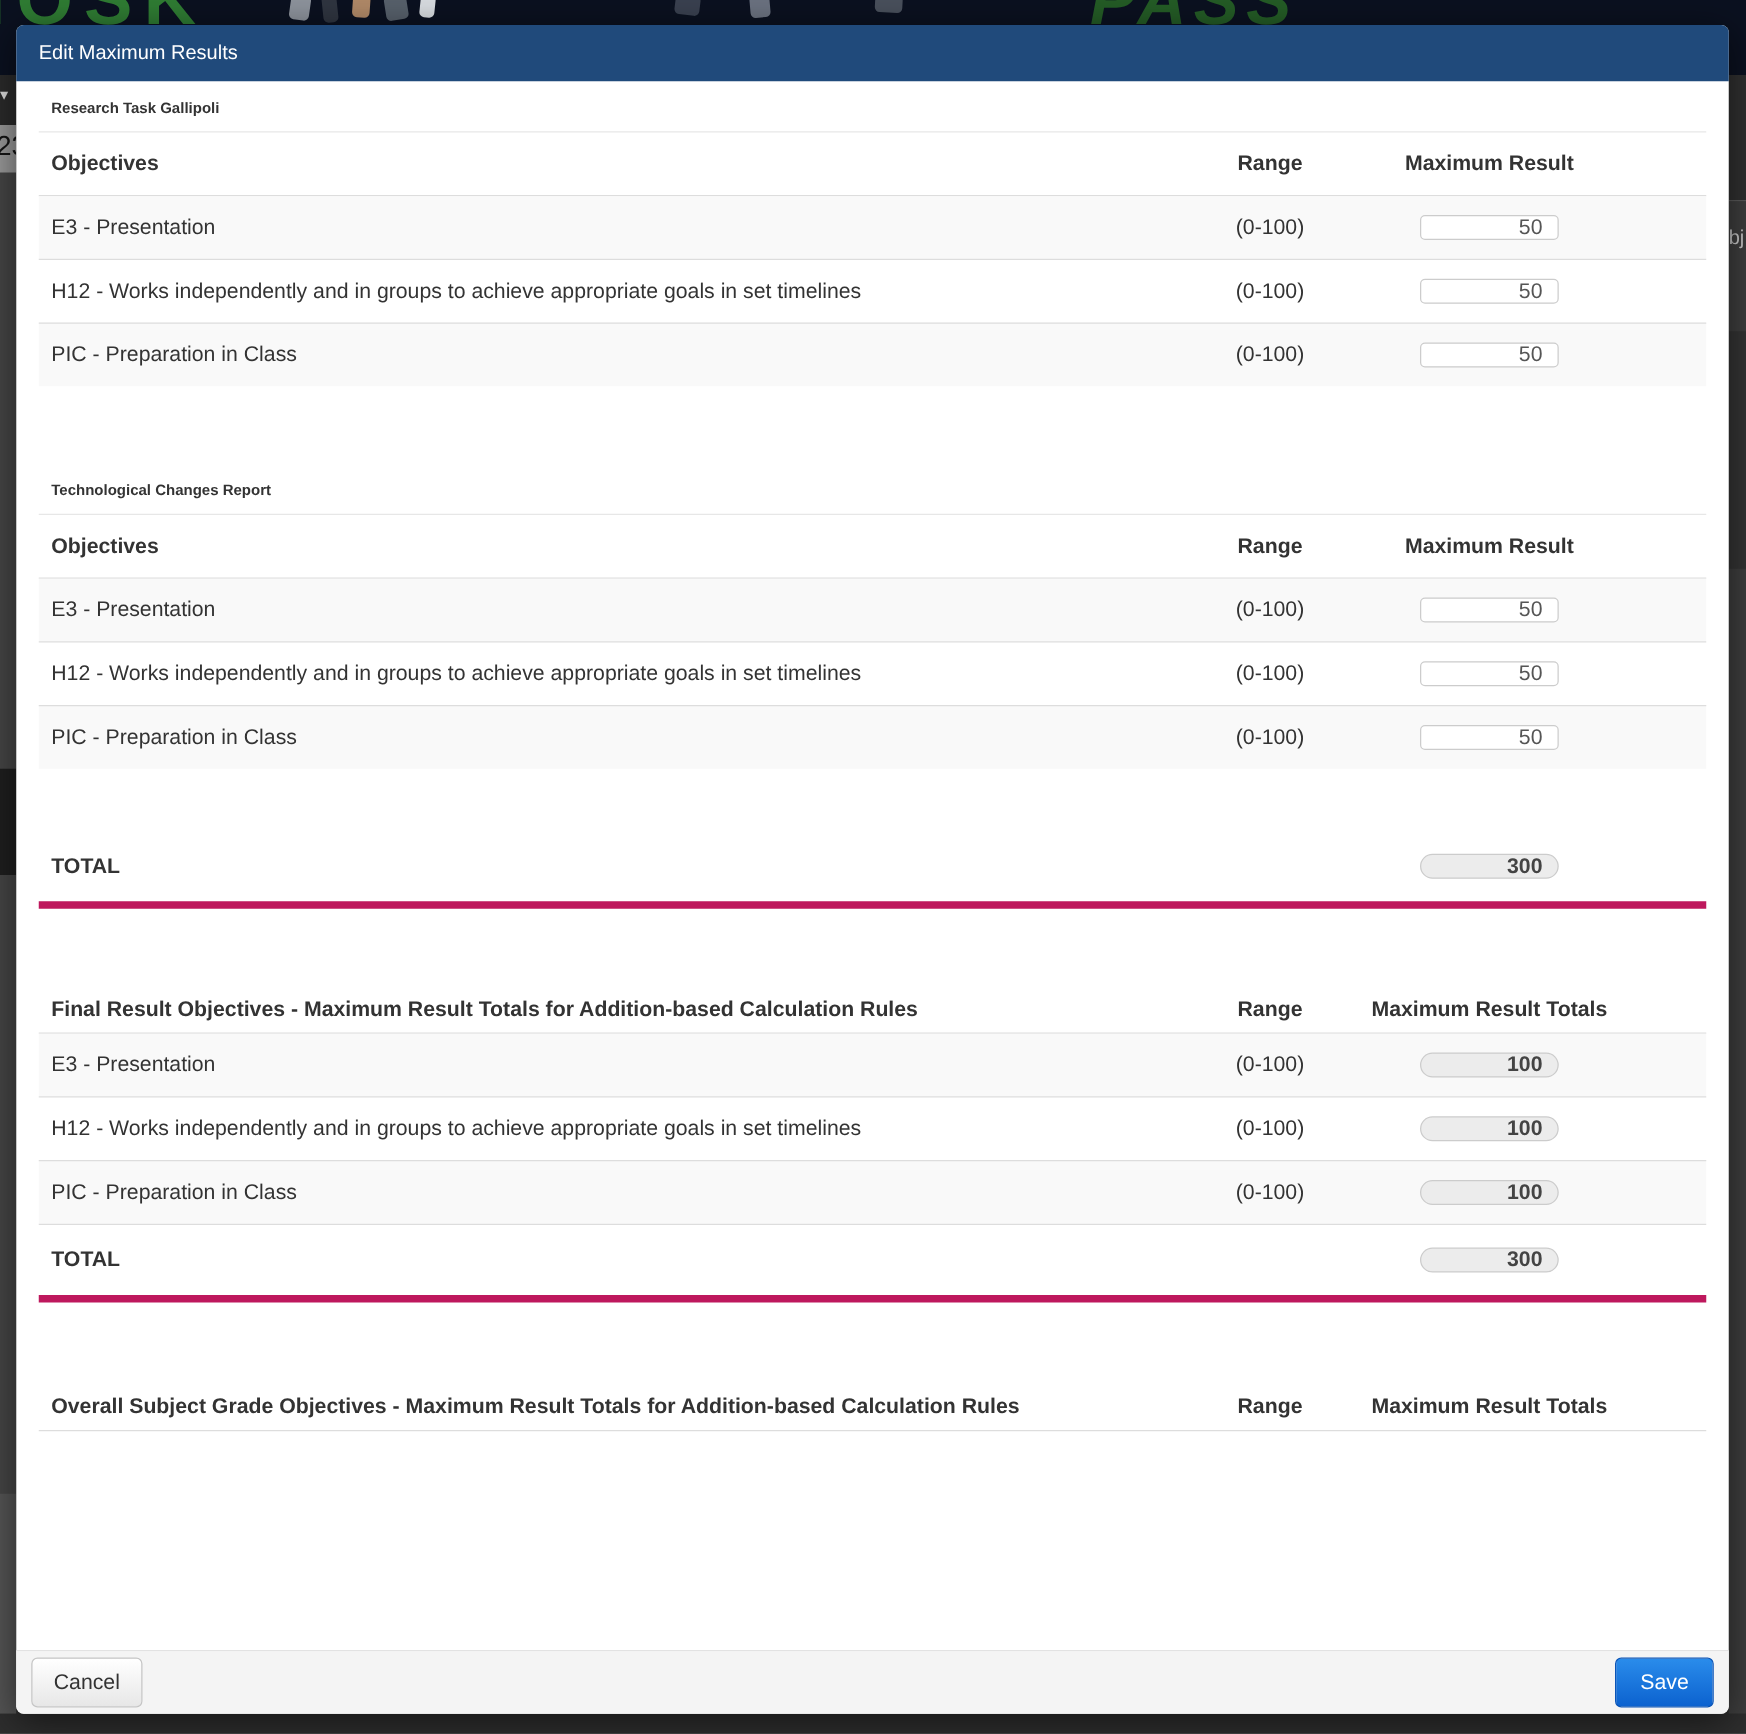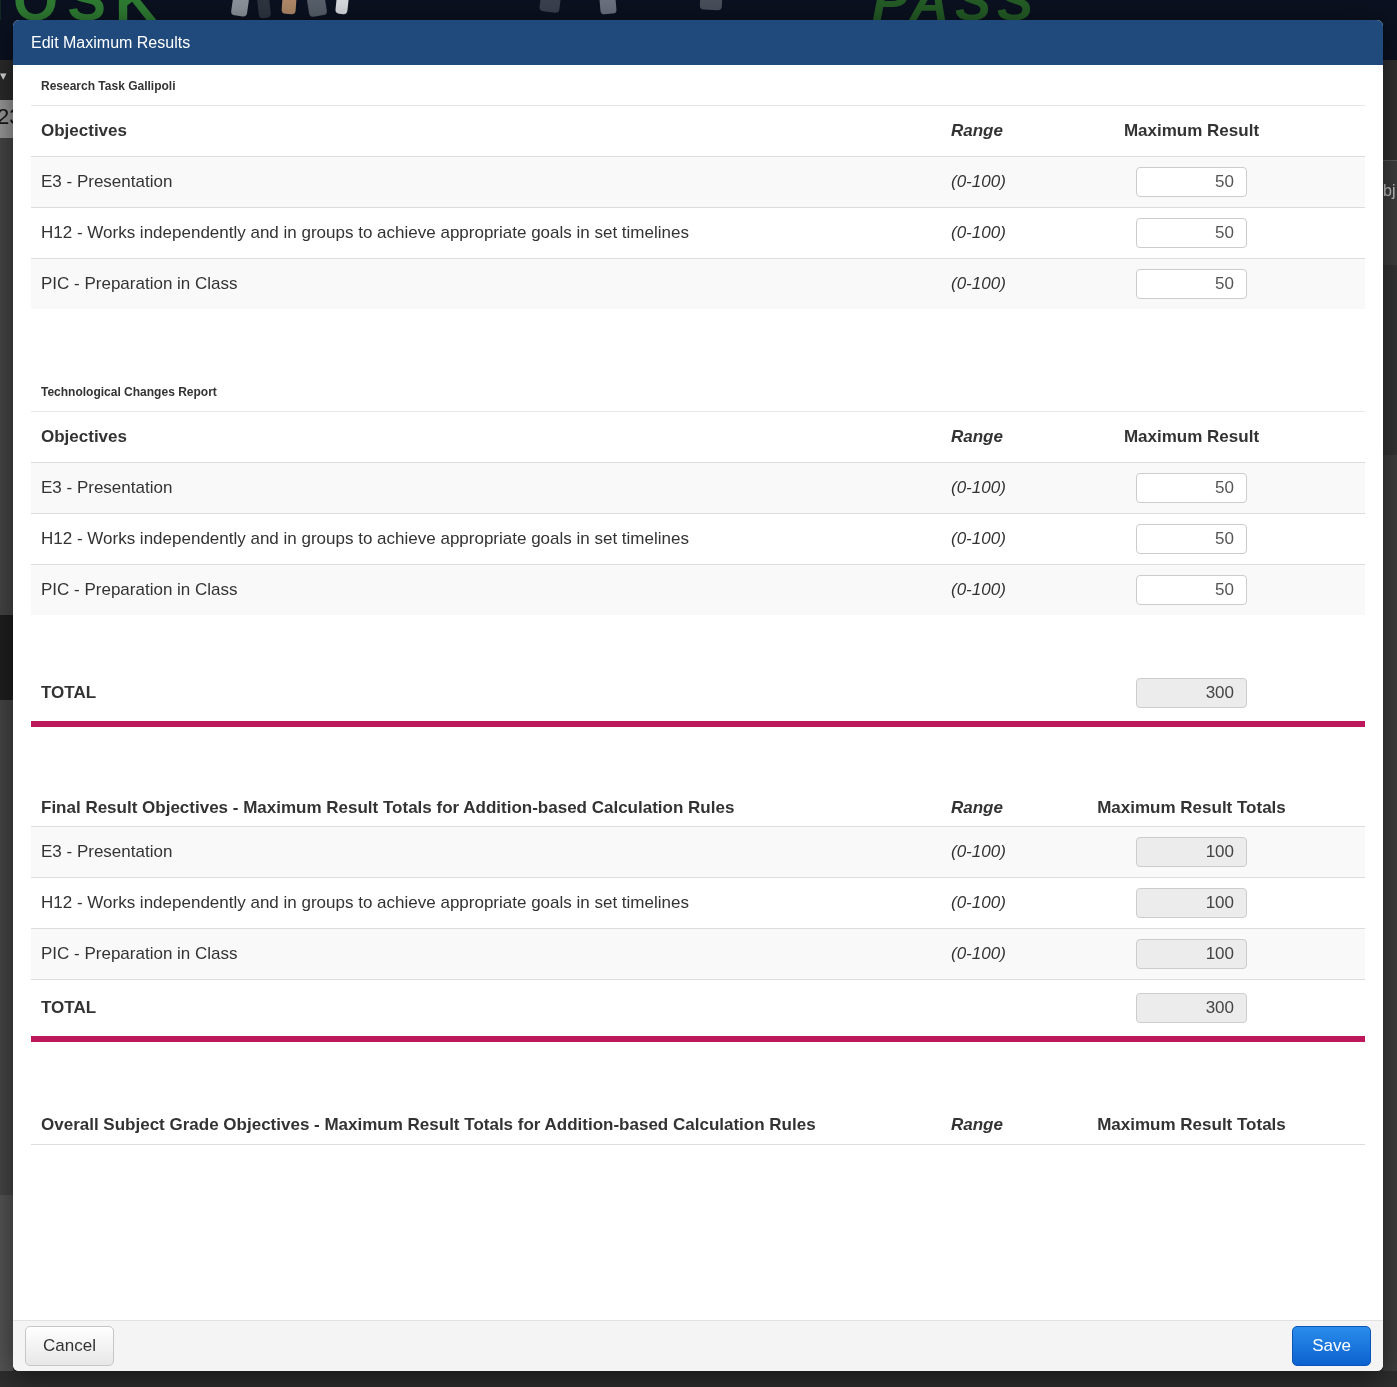--- a/index.html
+++ b/index.html
@@ -62,31 +62,31 @@
   .t-head,.t-row,.total-row{
     display:grid;grid-template-columns:1fr 130px 55px 111px 118px;align-items:center;
   }
   .t-head{min-height:50px;border-bottom:1px solid #ddd;font-weight:bold;}
   .t-head.compact{min-height:37px;}
   .t-row{min-height:50px;}
   .t-row + .t-row{border-top:1px solid #ddd;}
   .t-row.odd{background:#f9f9f9;}
   .cell{padding:4px 0;}
   .cell.obj{padding:8px 10px;line-height:1.3;}
-  .cell.range{text-align:left;font-style:italic;}
+  .cell.range{text-align:center;}
   .cell.inpc{display:flex;justify-content:center;}
   .cell.hdr-center{display:flex;justify-content:center;white-space:nowrap;font-weight:bold;}
   .long-heading{font-weight:bold;padding:8px 10px;line-height:1.25;}
 
   input.num{
-    width:111px;height:30px;box-sizing:border-box;border:1px solid #ccc;border-radius:4px;
+    width:111px;height:20px;box-sizing:border-box;border:1px solid #ccc;border-radius:4px;
     text-align:right;padding:0 12px;font-size:17px;color:#555;
     font-family:"Liberation Sans", sans-serif;background:#fff;
   }
-  input.num:disabled{background:#ececec;color:#444;font-weight:normal;}
+  input.num:disabled{background:#ececec;color:#444;font-weight:bold;border-radius:16px;}
   .total-row{min-height:56px;border-bottom:6px solid #be185d;}
   .total-row.standalone{margin-top:50px;}
   .total-row.inner{border-top:1px solid #ddd;}
   .total-label{font-weight:bold;padding:0 10px;}
   .msg-row{background:#f9f9f9;min-height:50px;display:flex;align-items:center;justify-content:center;color:#333;}
 
   .btn{font-family:"Liberation Sans", sans-serif;font-size:17px;border-radius:5px;cursor:pointer;height:40px;}
   .btn-cancel{padding:0 17px;color:#333;background:linear-gradient(#ffffff,#e7e7e7);border:1px solid #c6c6c6;}
   .btn-save{padding:0 19px;color:#fff;background:linear-gradient(#2a8ceb,#0c62cf);border:1px solid #0a55b8;}
 </style>

